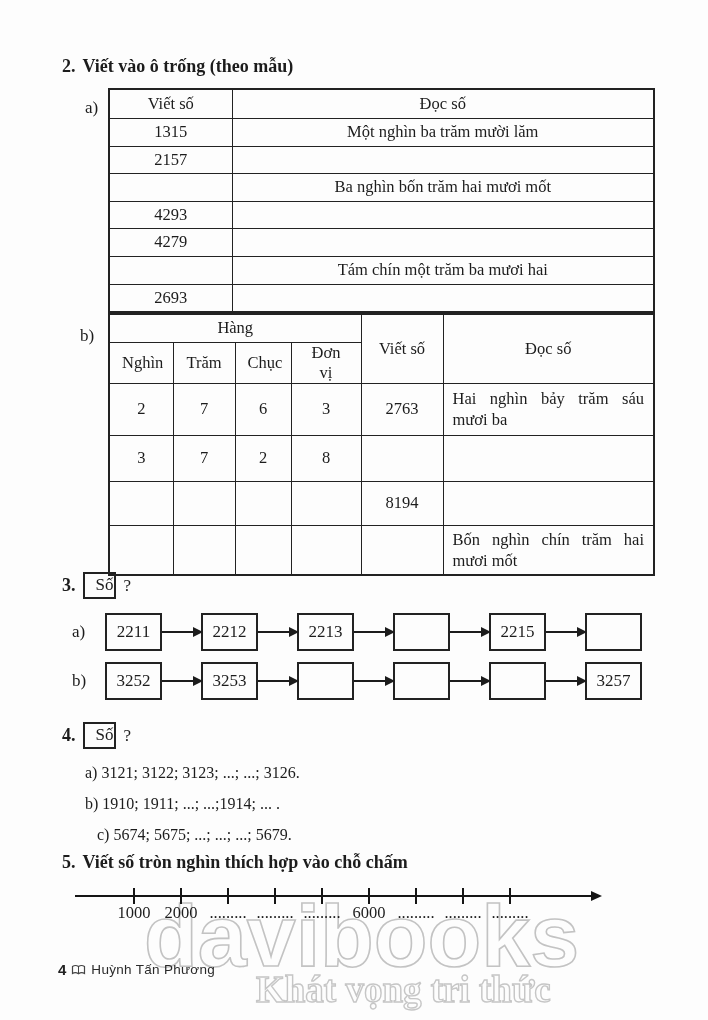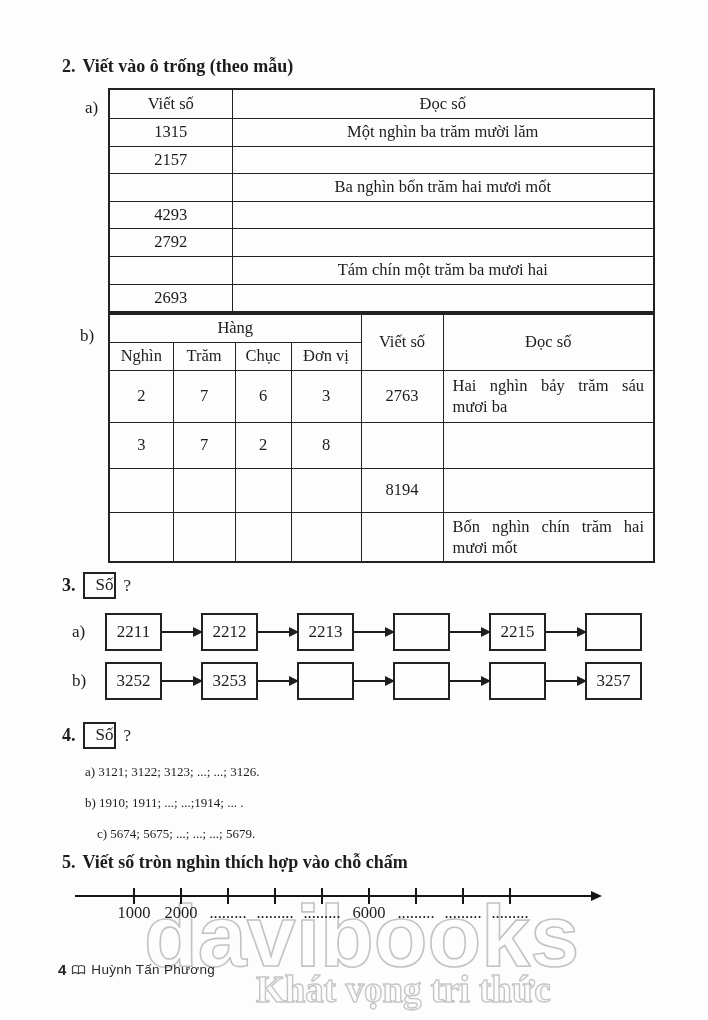--- a/index.html
+++ b/index.html
@@ -15,38 +15,38 @@
   .ex-heading{position:absolute;font-weight:bold;font-size:18px;display:flex;align-items:center;gap:7px;}
   .so-box{
     font-weight:normal;font-size:17px;
     border:2px solid #222;padding:1px 1px 2px 11px;
     display:inline-block;background:transparent;
   }
   .qmark{font-weight:normal;font-size:17px;}
   .sub-label{position:absolute;font-size:17px;}
   
   table{border-collapse:collapse;table-layout:fixed;position:absolute;background:transparent;}
-  td,th{border:1.5px solid #222;font-weight:normal;font-size:16.5px;text-align:center;vertical-align:middle;padding:0 6px;overflow:hidden;}
+  td,th{border:1.5px solid #222;font-weight:normal;font-size:16.5px;text-align:center;vertical-align:middle;padding:0 12px;overflow:hidden;}
   table{border:2px solid #222;}
   .doc-cell{text-align:justify;padding:3px 9px;line-height:1.3;font-size:16.5px;}
   
   .chain{position:absolute;display:flex;align-items:center;}
   .chain-label{width:33px;font-size:17px;}
   .nbox{
     width:53px;height:34px;border:2px solid #222;
     display:flex;align-items:center;justify-content:center;
     font-size:17px;flex:none;
   }
   .arrow{width:39px;height:2px;background:#1c1c1c;position:relative;flex:none;}
   .arrow::after{
     content:"";position:absolute;right:-2px;top:-4.5px;
     border-left:10px solid #1c1c1c;border-top:5.5px solid transparent;border-bottom:5.5px solid transparent;
   }
   
-  .seq-line{position:absolute;font-size:13px;}
+  .seq-line{position:absolute;font-size:16px;}
   
   .numberline{position:absolute;left:75px;top:884px;width:525px;height:18px;}
   .nl-line{position:absolute;left:0;top:11px;width:518px;height:2px;background:#151515;}
   .nl-arrowhead{position:absolute;right:-2px;top:6.5px;width:0;height:0;
     border-left:11px solid #151515;border-top:5.5px solid transparent;border-bottom:5.5px solid transparent;}
   .tick{position:absolute;top:4px;width:2px;height:16px;background:#151515;}
   .nl-labels{position:absolute;left:75px;top:903px;width:545px;height:22px;font-size:16.5px;}
   .nl-label{position:absolute;width:56px;text-align:center;white-space:nowrap;}
   
   .footer{position:absolute;left:58px;top:961px;display:flex;align-items:center;gap:5px;
@@ -95,21 +95,21 @@
     </tr>
     <tr style="height:28px;">
       <td></td>
       <td>Ba nghìn bốn trăm hai mươi mốt</td>
     </tr>
     <tr style="height:27px;">
       <td>4293</td>
       <td></td>
     </tr>
     <tr style="height:28px;">
-      <td>2792</td>
+      <td>4279</td>
       <td></td>
     </tr>
     <tr style="height:28px;">
       <td></td>
       <td>Tám chín một trăm ba mươi hai</td>
     </tr>
     <tr style="height:28px;">
       <td>2693</td>
       <td></td>
     </tr>

